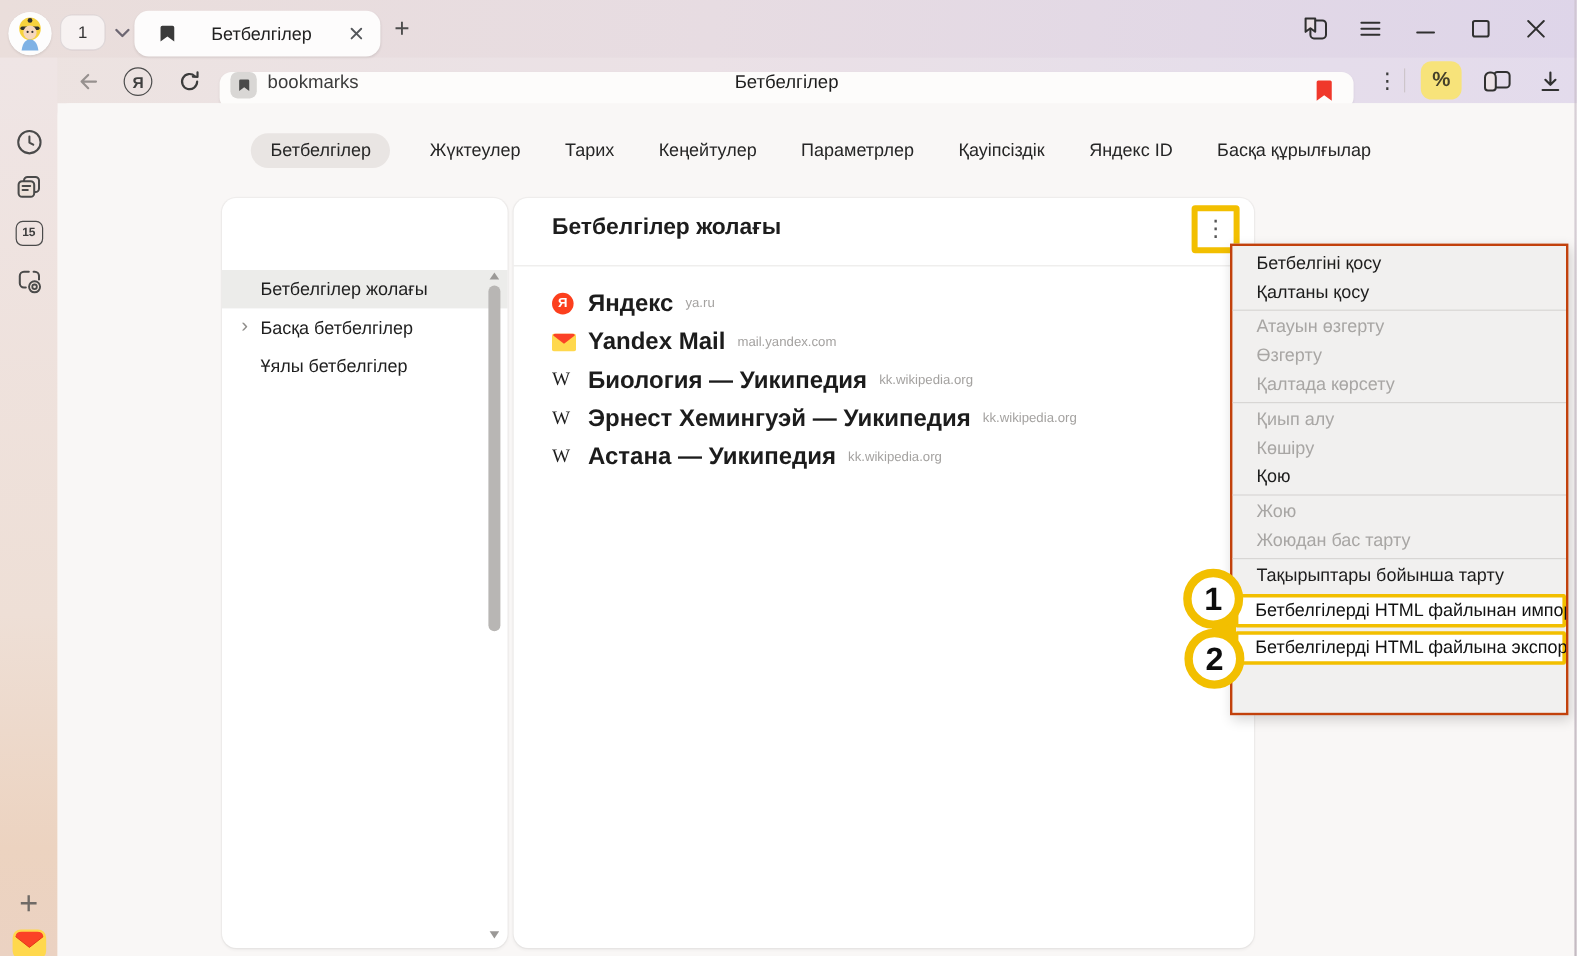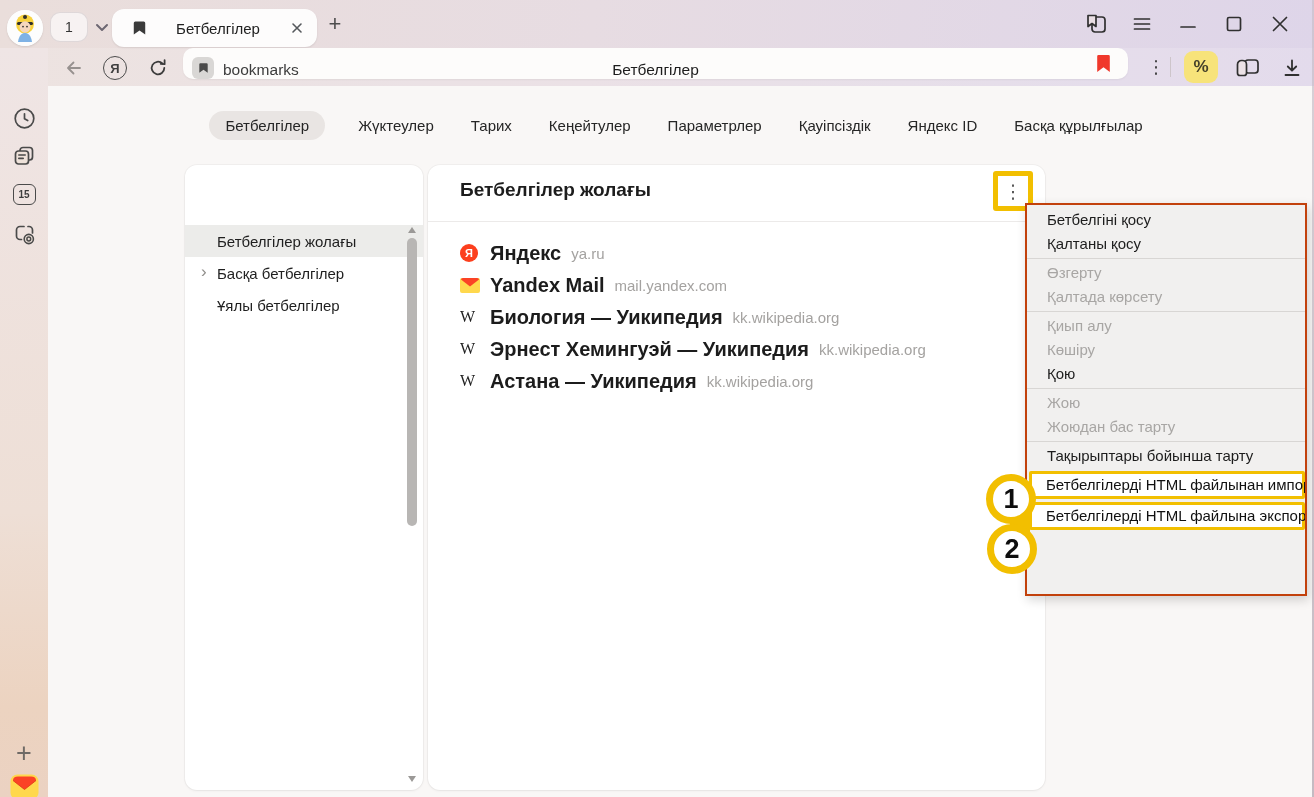--- a/index.html
+++ b/index.html
@@ -25,22 +25,22 @@
   .tab-close { margin-right:12px; width:16px; height:16px; }
   .new-tab { position:absolute; left:324px; top:14px; width:22px; height:22px;
              font-size:22px; line-height:20px; color:#4d4d4d; text-align:center; font-weight:300; }
   .win-icons { position:absolute; right:0; top:0; height:48px; display:flex; align-items:center; }
   .win-icons .wi { width:24px; height:24px; margin-right:22px; display:flex; align-items:center; justify-content:center; }
 
   .toolbar { position:absolute; left:48px; top:48px; width:1266px; height:38px;
              background:rgba(255,255,255,.16); }
   .tb-ico { position:absolute; top:8px; width:24px; height:24px; display:flex; align-items:center; justify-content:center; }
   .ya-circle { border:1.6px solid #4c4c4c; border-radius:50%; font-size:13px; font-weight:700; color:#3f3f3f; }
-  .addr { position:absolute; left:135px; top:0; width:945px; height:31px; background:#fdfcfb;
-          border-radius:10px; box-shadow:0 1px 2px rgba(0,0,0,.05); display:flex; align-items:flex-end; }
+  .addr { position:absolute; left:135px; top:12px; width:945px; height:31px; background:#fdfcfb;
+          border-radius:10px; box-shadow:0 1px 2px rgba(0,0,0,.05); display:flex; align-items:flex-start; }
   .favicon { margin-left:9px; width:22px; height:22px; border-radius:6px; background:#d9d7d5;
              display:flex; align-items:center; justify-content:center; }
   .addr-url { margin-left:9px; font-size:15.5px; color:#3c3c3c; }
   .addr-title { position:absolute; left:0; right:0; text-align:center; font-size:15.5px; color:#1d1d1d; pointer-events:none; }
   .addr-flag { position:absolute; right:17px; top:6px; width:15px; height:19px; }
   .tb-kebab { position:absolute; left:1098px; top:7px; width:20px; height:24px; font-size:18px;
               color:#3c3c3c; text-align:center; line-height:24px; letter-spacing:0; }
   .tb-sep { position:absolute; left:1122px; top:9px; width:1px; height:20px; background:#cdc5ca; }
   .pct { position:absolute; left:1136px; top:3px; width:34px; height:32px; border-radius:9px;
          background:#f7e37a; display:flex; align-items:center; justify-content:center;
@@ -90,21 +90,21 @@
                    border:5px solid #F2BF00; border-radius:3px; display:flex; align-items:center; justify-content:center; }
   .kebab-btn { font-size:19px; color:#565656; line-height:1; }
 
   .bm-list { position:absolute; left:0; top:72px; width:100%; }
   .bm-row { height:32px; display:flex; align-items:center; padding-left:32px; }
   .bm-ico-wrap { width:30px; display:flex; align-items:center; }
   .ico-ya { width:18px; height:18px; border-radius:50%; background:#FC3F1D; color:#fff;
             font-size:11px; font-weight:700; display:flex; align-items:center; justify-content:center; }
   .ico-wiki { font-family:"Liberation Serif", serif; font-size:16px; color:#1f1f1f; }
   .bm-title { font-size:20px; font-weight:700; color:#1c1c1c; }
-  .bm-url { font-size:15px; color:#a4a2a0; margin-left:10px; }
+  .bm-url { font-size:11px; color:#a4a2a0; margin-left:10px; }
 
   
   .ctx-menu { position:absolute; left:1025px; top:203px; width:282px; height:393px;
               background:#f1f0ef; border:2px solid #c2410c; box-shadow:2px 4px 10px rgba(0,0,0,.16);
               padding-top:3px; z-index:40; overflow:hidden; }
   .menu-item { height:24px; line-height:24px; padding-left:20px; font-size:15px; color:#1d1d1d; white-space:nowrap; }
   .menu-item.disabled { color:#a8a6a4; }
   .menu-div { height:1px; background:#d8d6d4; margin:2px 0; }
   .menu-item.hl { height:28px; line-height:22px; width:276px; margin:3px 0 1px 2px;
                   background:#ffffff; border:3px solid #F2BF00; border-radius:2px;
@@ -341,20 +341,21 @@
           <span class="bm-url">kk.wikipedia.org</span>
         </div>
       </div>
   </div>
 </div>
 
 <div class="ctx-menu">
     <div class="menu-item">Бетбелгіні қосу</div>
     <div class="menu-item">Қалтаны қосу</div>
     <div class="menu-div"></div>
+    <div class="menu-item disabled">Атауын өзгерту</div>
     <div class="menu-item disabled">Өзгерту</div>
     <div class="menu-item disabled">Қалтада көрсету</div>
     <div class="menu-div"></div>
     <div class="menu-item disabled">Қиып алу</div>
     <div class="menu-item disabled">Көшіру</div>
     <div class="menu-item">Қою</div>
     <div class="menu-div"></div>
     <div class="menu-item disabled">Жою</div>
     <div class="menu-item disabled">Жоюдан бас тарту</div>
     <div class="menu-div"></div>

